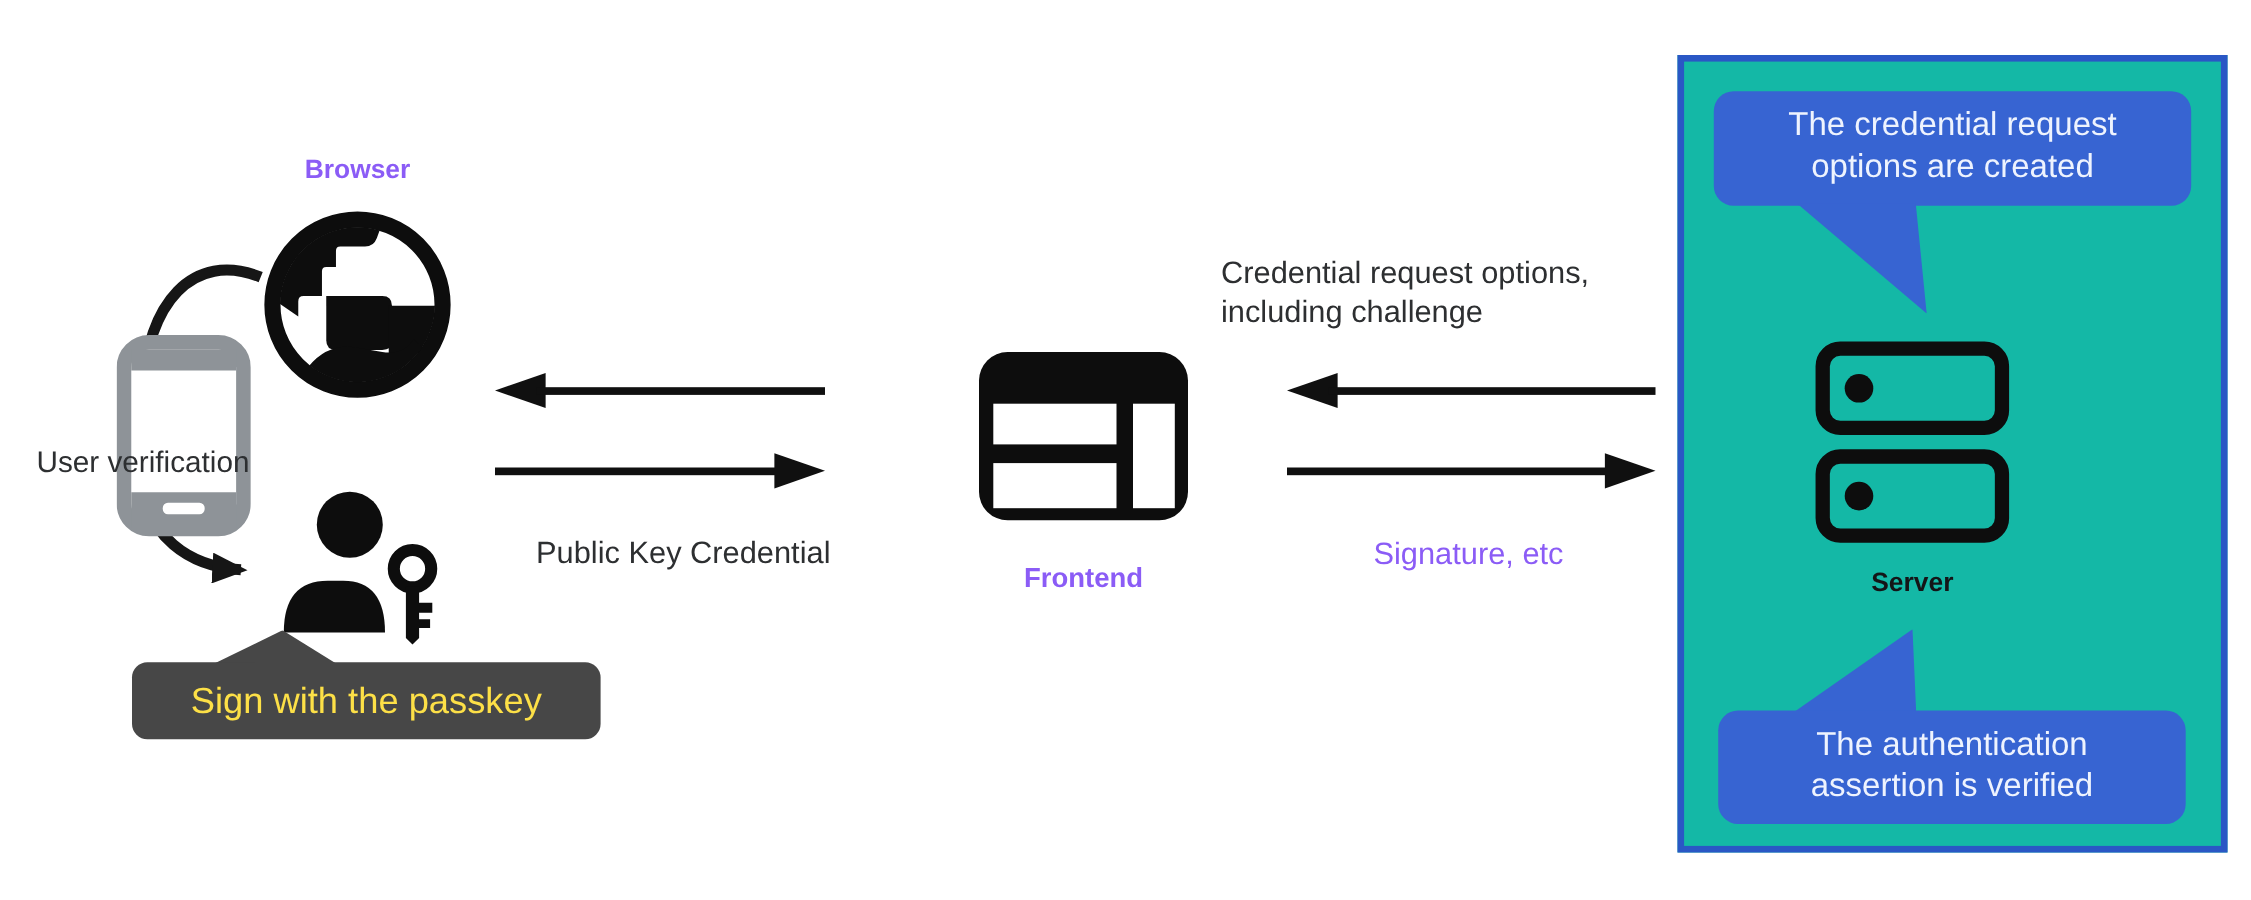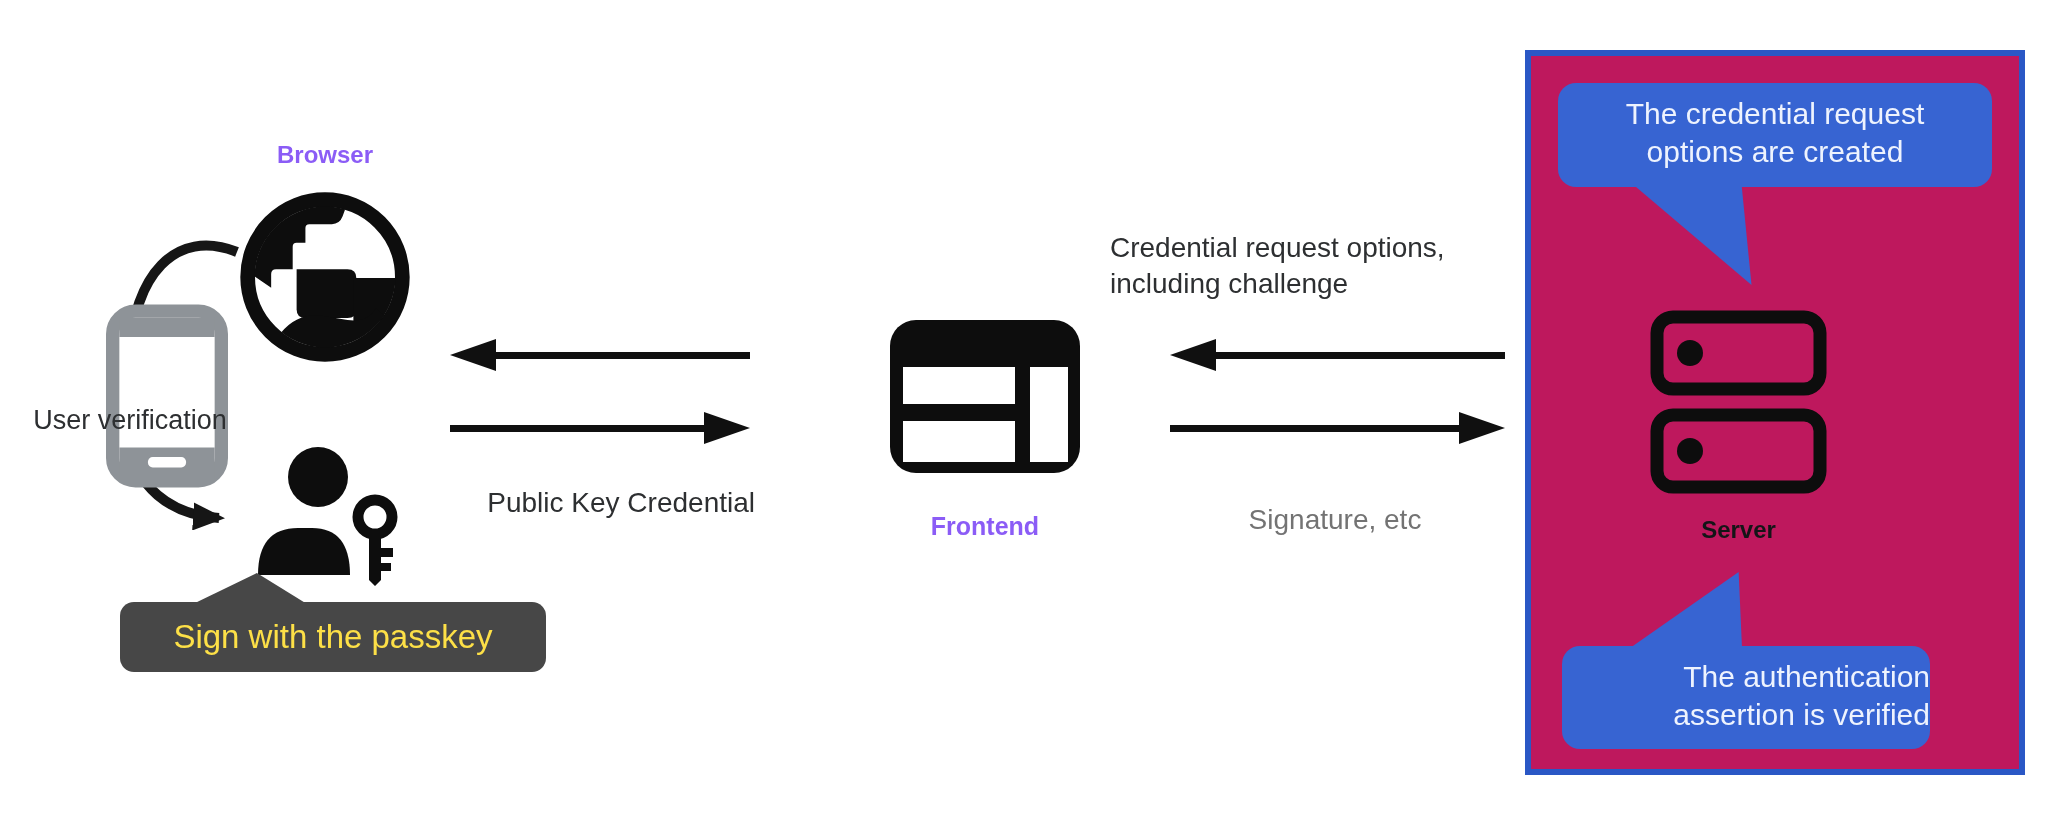--- a/index.html
+++ b/index.html
@@ -30,32 +30,32 @@
   #tooltip-pointer{
     left:193px;top:573px;width:114px;height:31px;background:#474747;
     clip-path:polygon(56% 0,0 100%,100% 100%);z-index:4;
   }
   
   #code-label{left:448px;top:269px;width:372px;font-family:"DejaVu Sans Mono","Liberation Mono",monospace;font-size:23px;color:#2a2c2e;}
   #public-key-label{left:455px;top:487px;width:300px;font-size:28px;color:#2d2f31;text-align:right;}
   #frontend-label{left:888px;top:512px;width:194px;font-size:25px;}
   
   #cred-request-label{left:1110px;top:230px;width:400px;font-size:28px;line-height:36px;color:#2d2f31;}
-  #signature-label{left:1185px;top:488px;width:300px;font-size:28px;color:#737373;margin-top:16px;}
+  #signature-label{left:1185px;top:488px;width:300px;font-size:28px;color:#8b5cf6;}
   
   #server-panel{
     left:1525px;top:50px;width:500px;height:725px;box-sizing:border-box;
-    background:#be185d;border:6px solid #2a57c5;
+    background:#14b8a6;border:6px solid #2a57c5;
   }
   .bubble{
     position:absolute;background:#3764d2;border-radius:18px;color:#eef3fe;
     font-size:30px;line-height:38px;text-align:center;
   }
   #bubble-top{left:27px;top:27px;width:434px;height:104px;padding-top:12px;box-sizing:border-box;}
-  #bubble-bottom{left:31px;top:590px;width:368px;height:103px;padding-top:12px;box-sizing:border-box;text-align:right;}
+  #bubble-bottom{left:31px;top:590px;width:425px;height:103px;padding-top:12px;box-sizing:border-box;}
   #bubble-top-tail{
     position:absolute;left:99px;top:129px;width:124px;height:100px;background:#3764d2;
     clip-path:polygon(3% 0,90% 0,98% 100%);
   }
   #bubble-bottom-tail{
     position:absolute;left:99px;top:516px;width:112px;height:76px;background:#3764d2;
     clip-path:polygon(97% 0,0 100%,100% 100%);
   }
   #server-label{position:absolute;left:119px;top:460px;width:177px;text-align:center;font-size:24px;font-weight:700;color:#141517;}
 </style>

